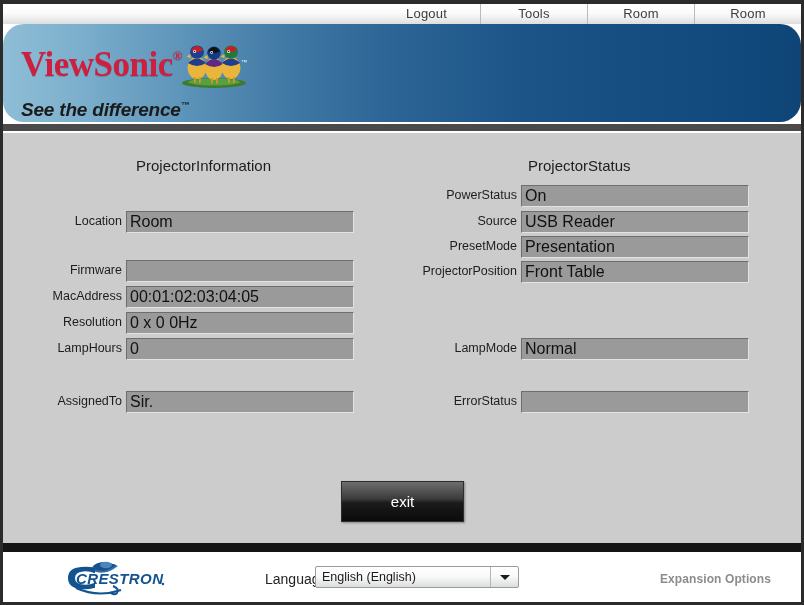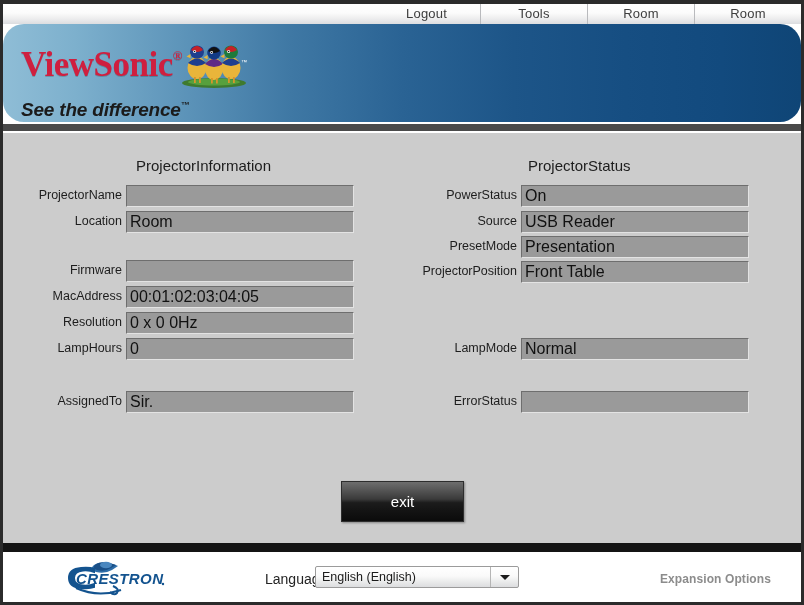--- a/index.html
+++ b/index.html
@@ -396,24 +396,20 @@
 
   <div class="banner-divider">
       <i></i>
     </div>
 
   <div class="content"></div>
 
   <div class="section-title" id="title-info">ProjectorInformation</div>
   <div class="section-title" id="title-status">ProjectorStatus</div>
 
-  <div class="row col-l" style="top:185px">
-    <span class="lbl">ProjectorName</span>
-    <div class="fieldbox"></div>
-  </div>
   <div class="row col-l" style="top:211px">
     <span class="lbl">Location</span>
     <div class="fieldbox">Room</div>
   </div>
   <div class="row col-l" style="top:260px">
     <span class="lbl">Firmware</span>
     <div class="fieldbox"></div>
   </div>
   <div class="row col-l" style="top:286px">
     <span class="lbl">MacAddress</span>

